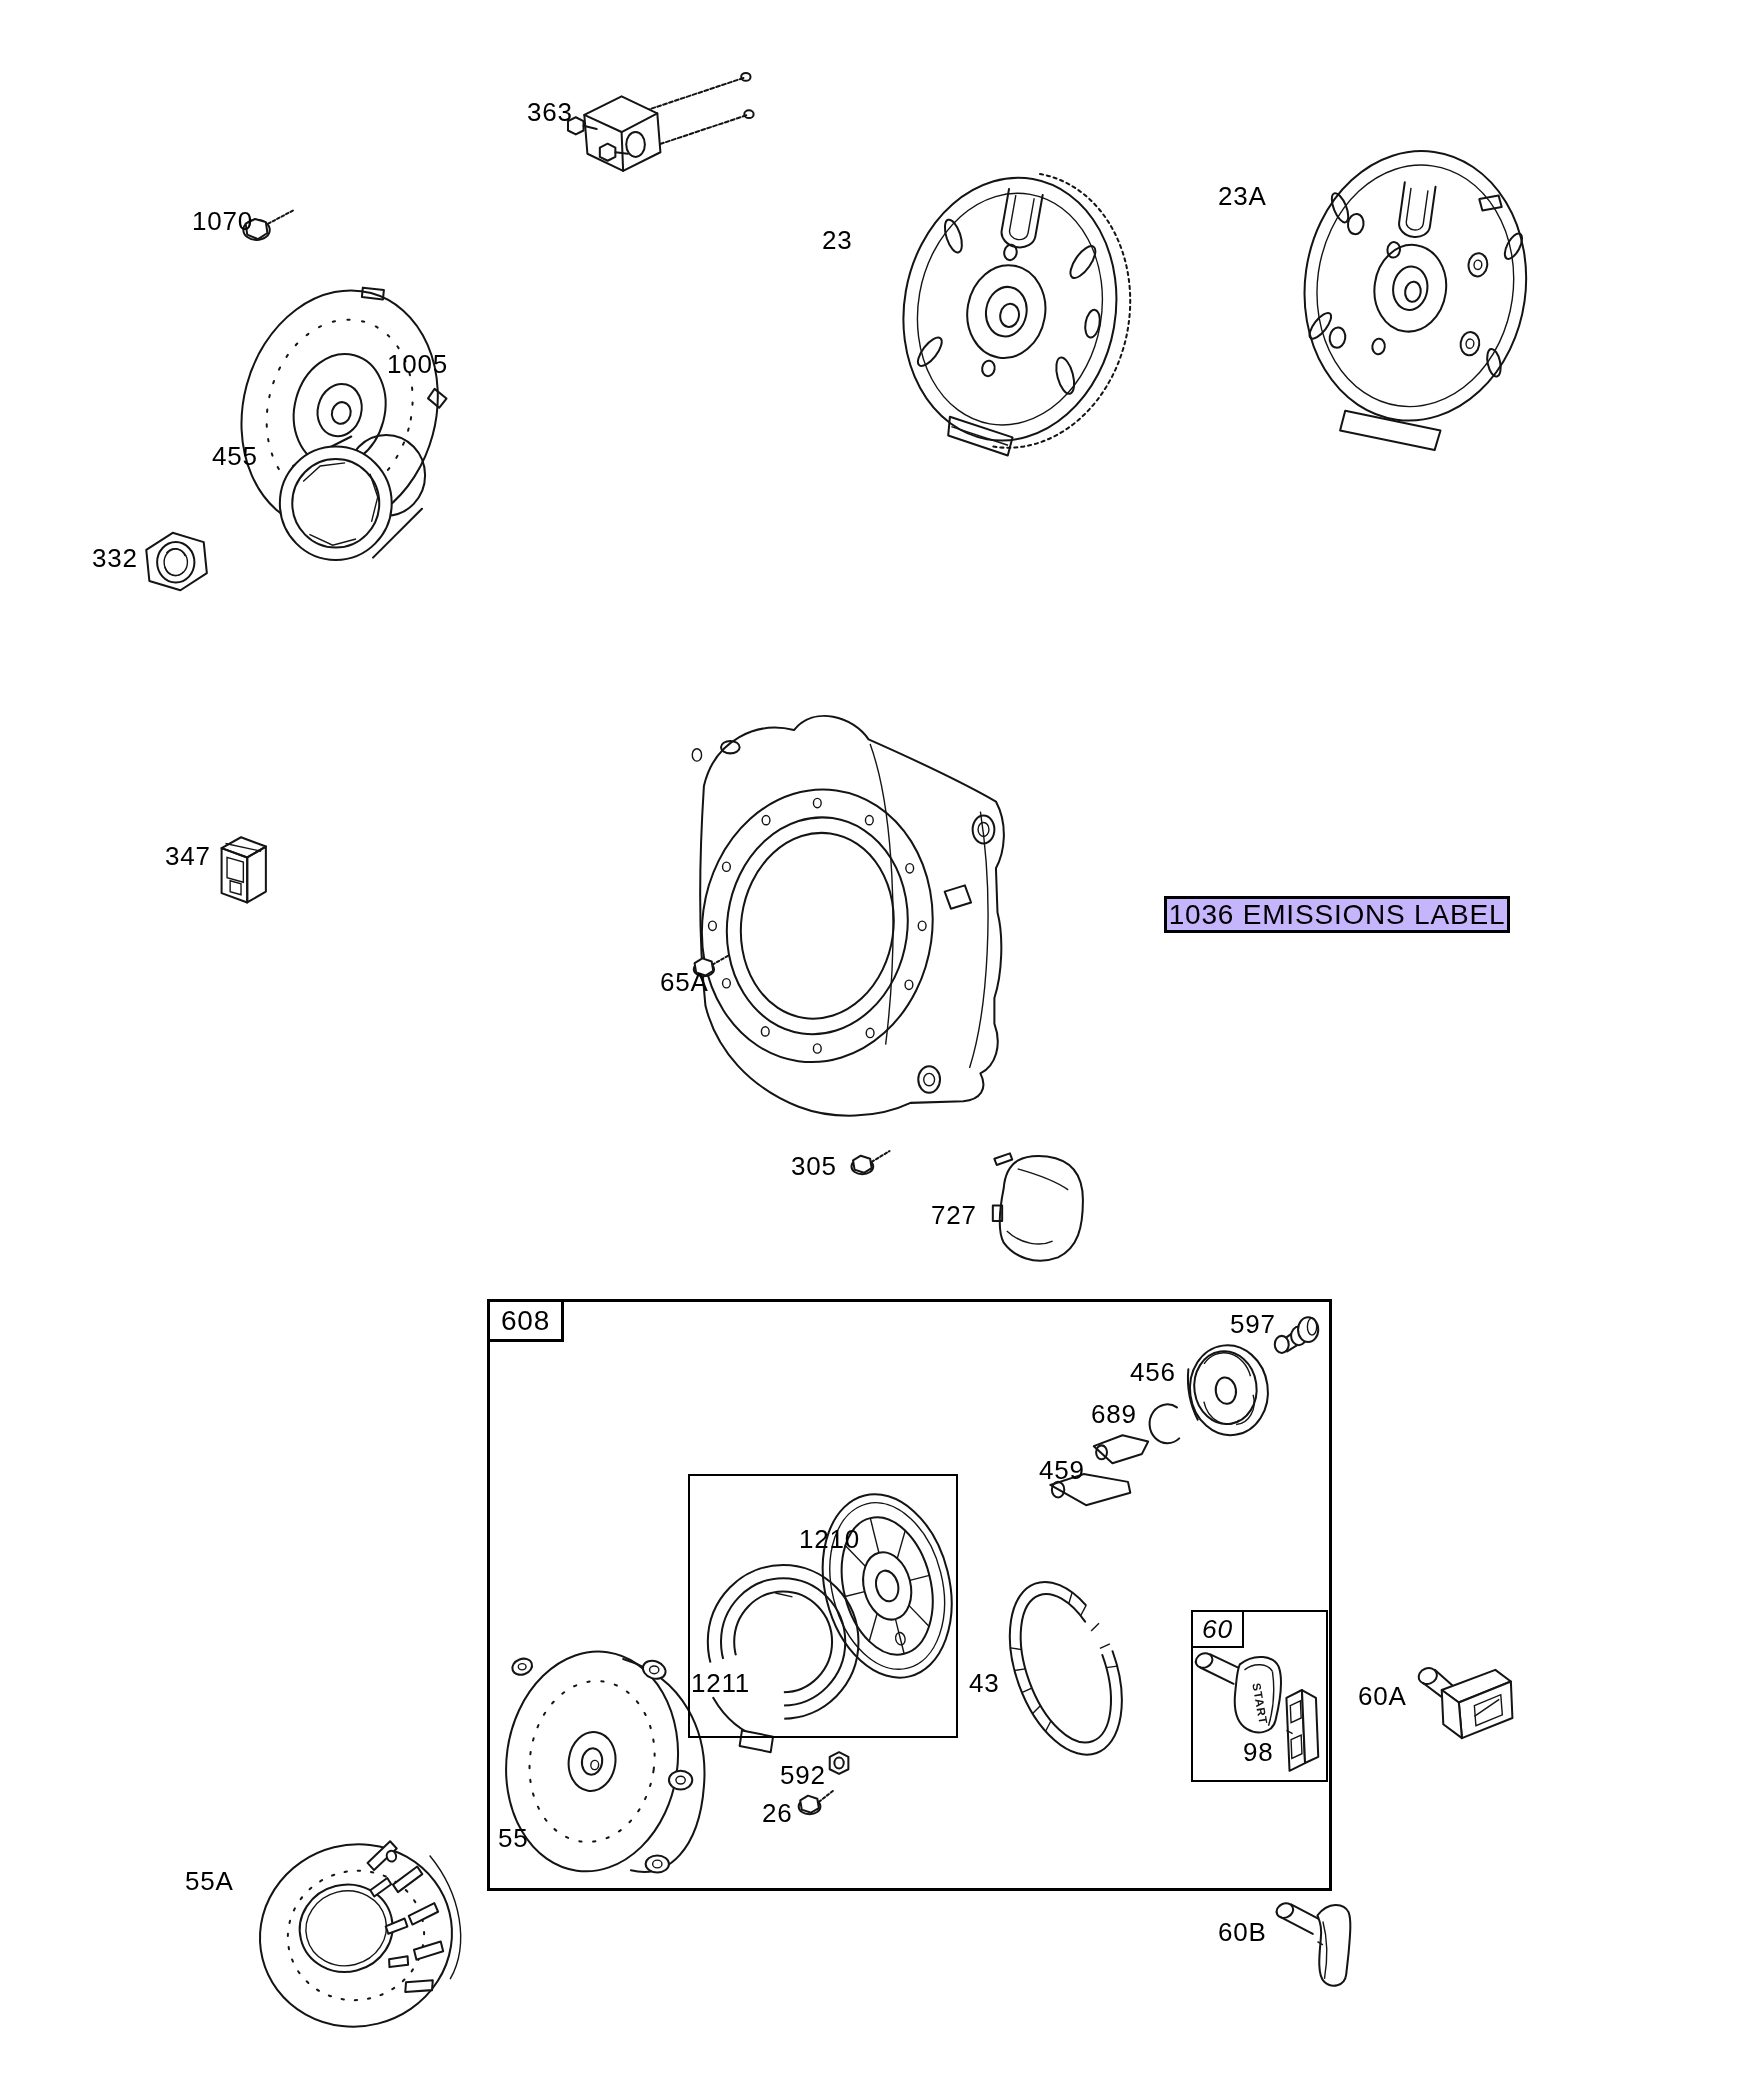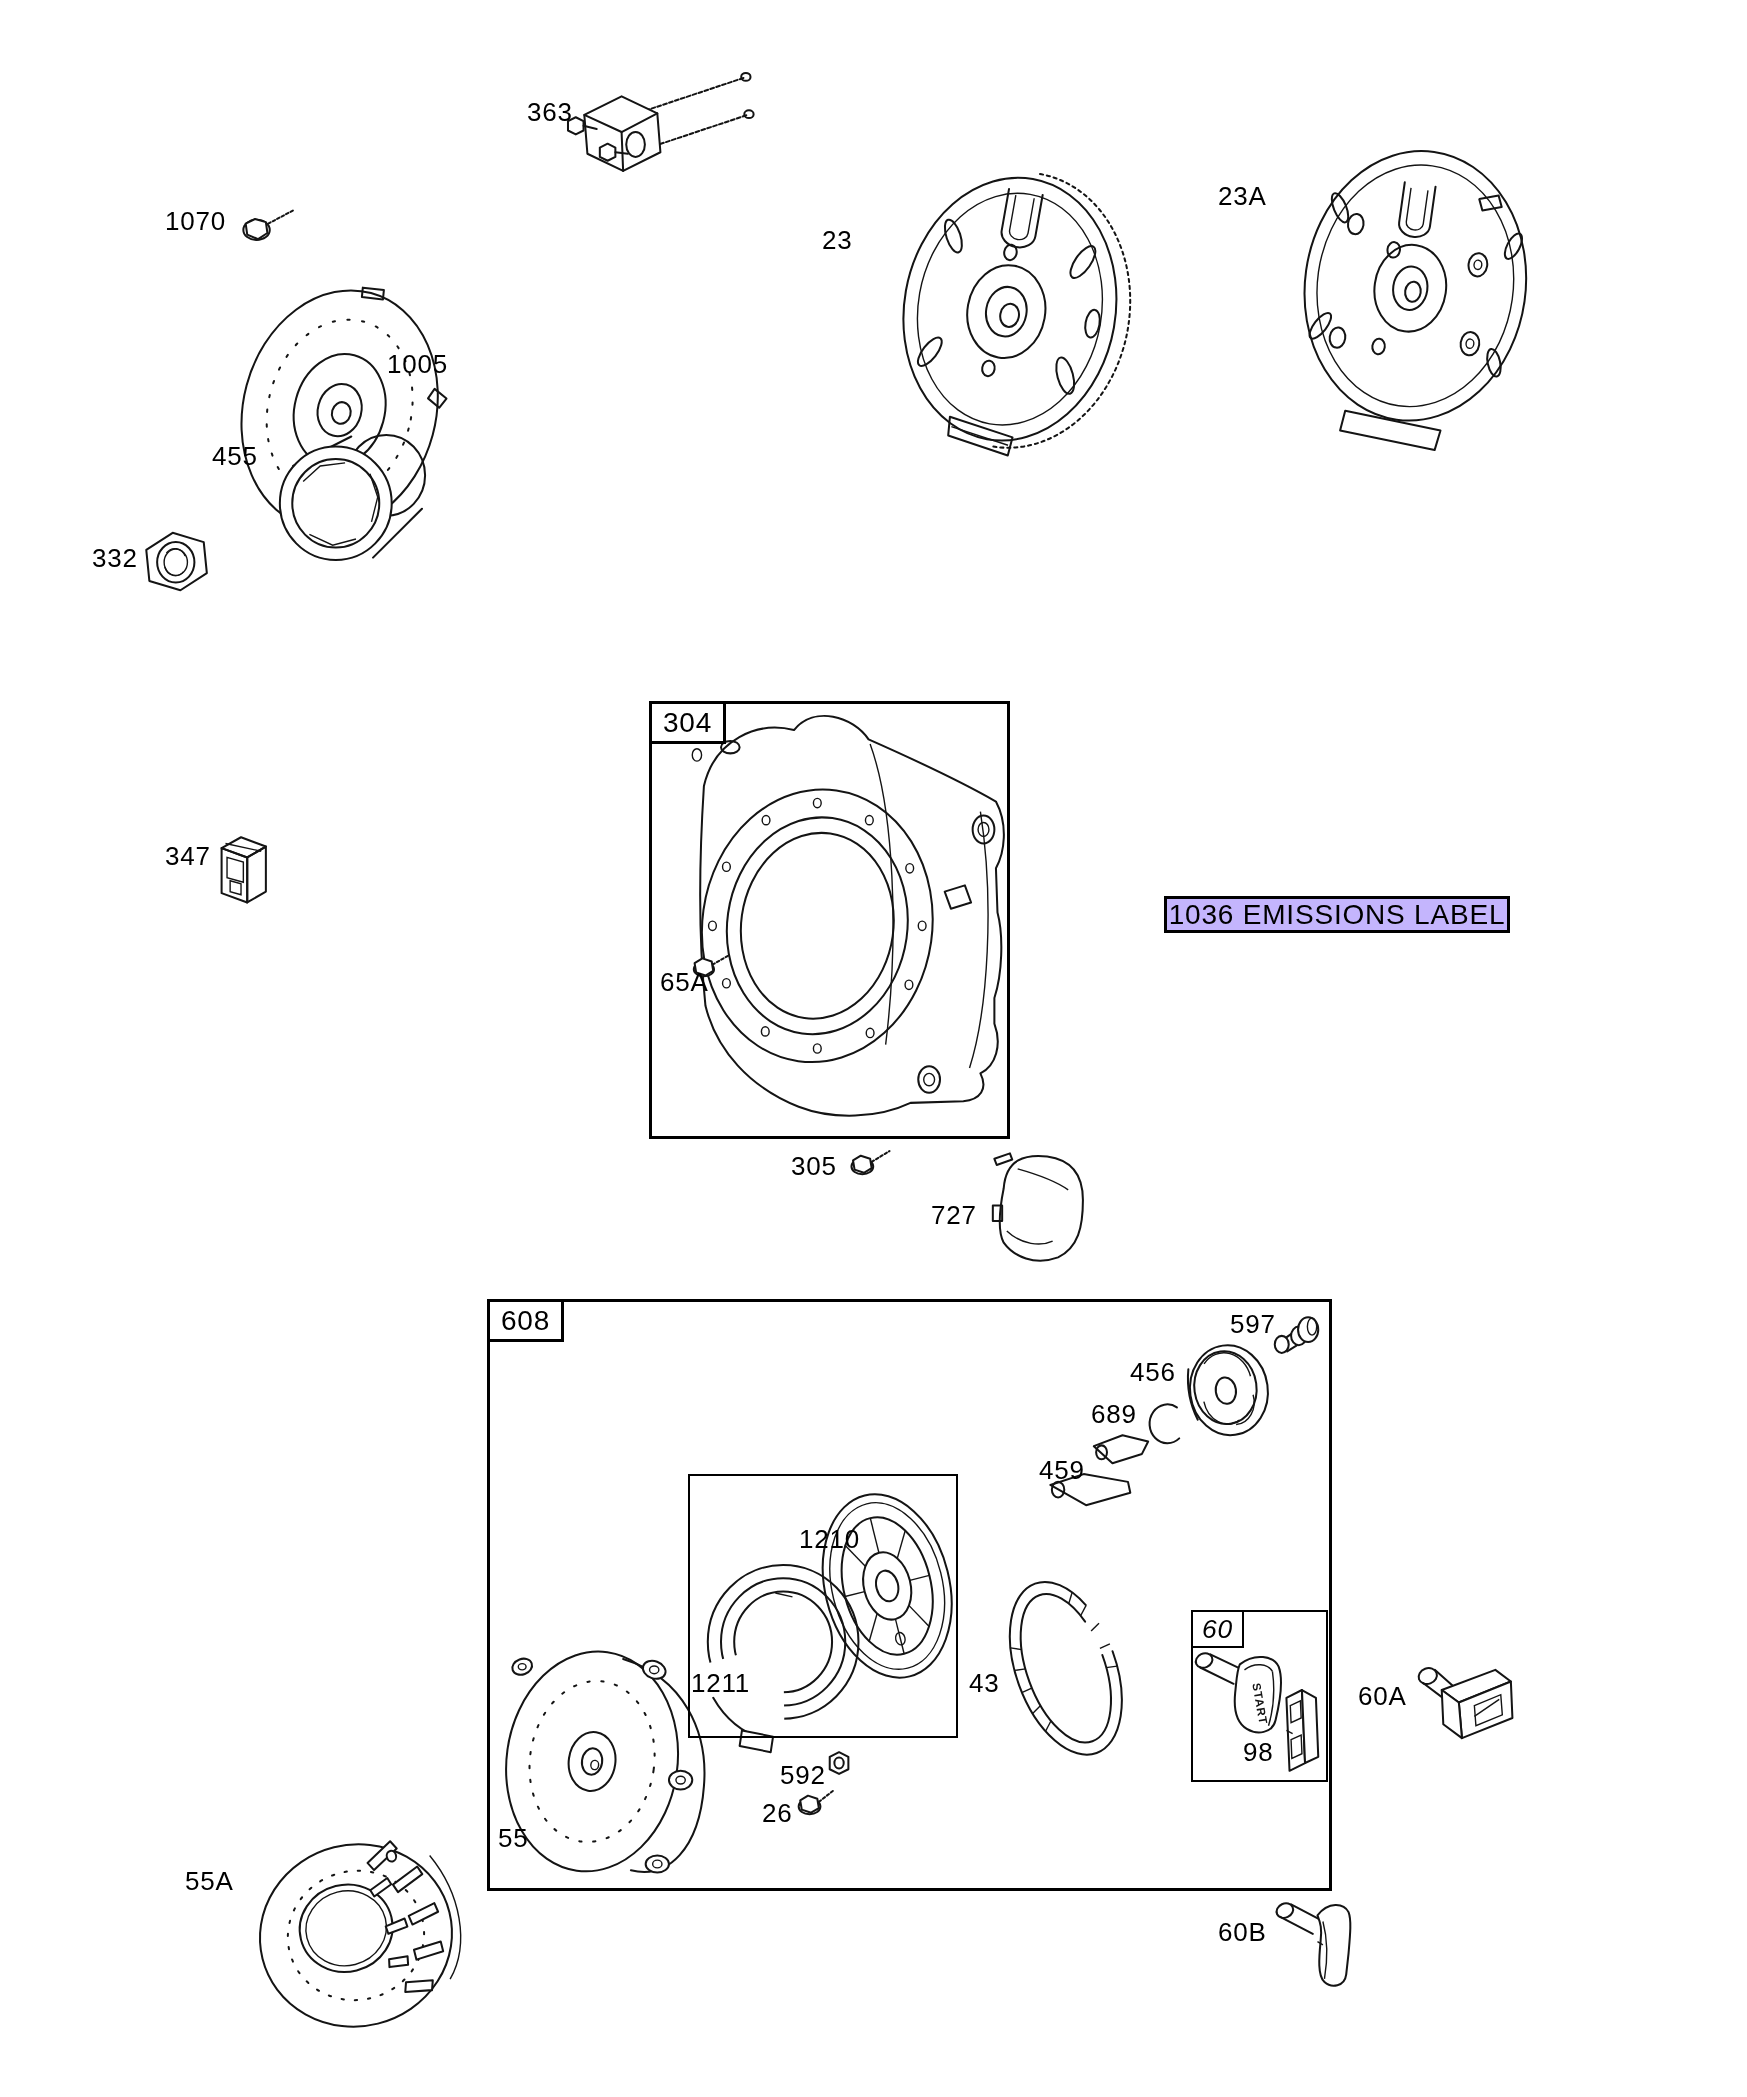--- a/index.html
+++ b/index.html
@@ -337,38 +337,35 @@
       <ellipse class="wfill" cx="1654" cy="2460" rx="11" ry="9" transform="rotate(-25 1654 2460)"></ellipse>
       <line class="ln" x1="1662" y1="2452" x2="1700" y2="2472"></line>
       <line class="ln" x1="1648" y1="2468" x2="1690" y2="2490"></line>
       <path class="wfill" d="M1696,2466 C1710,2448 1730,2450 1736,2462 C1740,2472 1738,2492 1736,2515
         L1733,2542 C1731,2558 1714,2560 1705,2552 C1696,2544 1698,2520 1700,2500 C1702,2484 1700,2476 1696,2466 Z"></path>
       <path class="thin" d="M1703,2474 C1710,2500 1708,2530 1705,2548"></path>
       <line class="thin" x1="1696" y1="2500" x2="1703" y2="2504"></line>
     </g>
   </svg>
 
-  <div class="frame" style="left:649px;top:701px;width:361px;height:438px;">
-    <span class="tag">304</span>
-  </div>
 
   <div class="frame" style="left:487px;top:1299px;width:845px;height:592px;">
     <span class="tag">608</span>
   </div>
 
   <div class="subframe" style="left:688px;top:1474px;width:270px;height:264px;"></div>
 
   <div class="frame" style="left:1191px;top:1610px;width:137px;height:172px;border-width:2.3px;font-style:italic;">
     <span class="tag" style="border-width:2.3px;top:-2.3px;left:-2.3px;font-size:26.4px;padding:3.9px 9.3px;">60</span>
   </div>
 
   <div class="emissions" style="left:1164px;top:896px;width:346px;height:37px;">1036 EMISSIONS LABEL</div>
 
   <span class="callout" style="left:527px;top:99px;">363</span>
-  <span class="callout" style="left:165px;top:208px;">1070</span>
+  <span class="callout" style="left:192px;top:208px;">1070</span>
   <span class="callout" style="left:822px;top:227px;">23</span>
   <span class="callout" style="left:1218px;top:183px;">23A</span>
   <span class="callout" style="left:375px;top:351px;margin-left:12px;">1005</span>
   <span class="callout" style="left:212px;top:443px;">455</span>
   <span class="callout" style="left:92px;top:545px;">332</span>
   <span class="callout" style="left:165px;top:843px;">347</span>
   <span class="callout" style="left:660px;top:969px;">65A</span>
   <span class="callout" style="left:791px;top:1153px;">305</span>
   <span class="callout" style="left:931px;top:1202px;">727</span>
   <span class="callout" style="left:1230px;top:1311px;">597</span>

